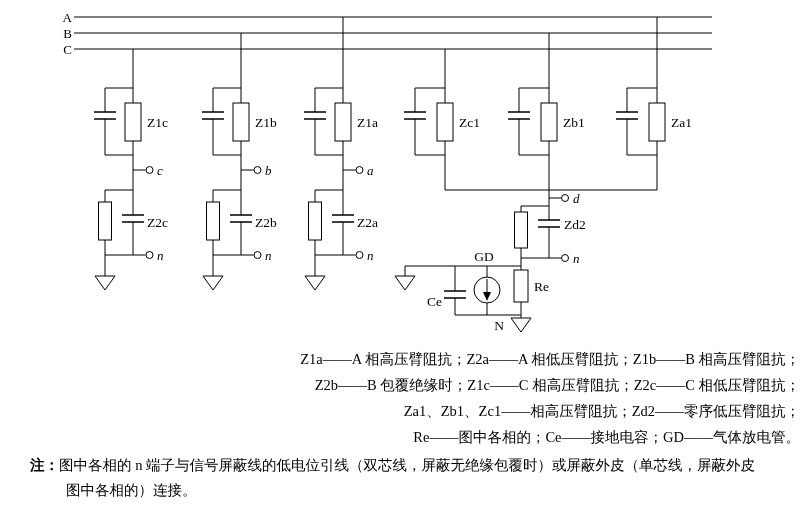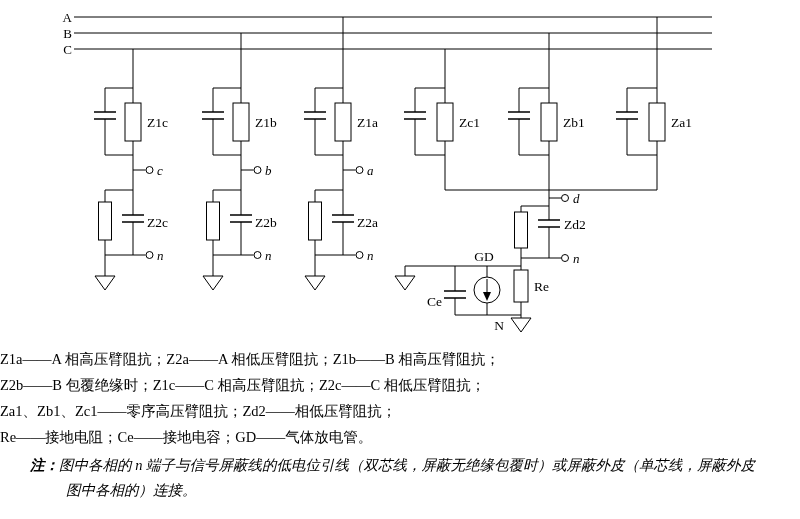--- a/index.html
+++ b/index.html
@@ -9,23 +9,23 @@
   svg text{font-family:"Liberation Serif","DejaVu Serif",serif;font-size:13.5px;fill:#000;}
   .phase-label{font-size:13px;}
   .term-label{font-style:italic;font-size:13px;}
   .wire{fill:none;stroke:#000;stroke-width:1;}
   .plates{fill:none;stroke:#000;stroke-width:1.4;}
   .box{fill:#fff;stroke:#000;stroke-width:1;}
   .term{fill:#fff;stroke:#000;stroke-width:1;}
   .gnd{fill:#fff;stroke:#000;stroke-width:1;}
   .gd-circle{fill:#fff;stroke:#000;stroke-width:1;}
   .arrowhead{fill:#000;stroke:none;}
-  .legend{margin-top:4px;text-align:left;font-size:14.5px;line-height:26px;}
+  .legend{margin-top:4px;text-align:right;font-size:14.5px;line-height:26px;}
   .note{margin-top:3px;padding-left:66px;padding-right:10px;text-indent:-36px;
-        font-size:14.5px;line-height:25px;font-style:italic;}
+        font-size:14.5px;line-height:25px;}
   .note b{font-weight:bold;}
 </style>
 </head>
 <body>
 
 <div class="page">
 
   <svg width="800" height="342" viewBox="0 0 800 342">
 
     <g>
@@ -129,19 +129,19 @@
       <text x="534" y="291">Re</text>
       <text x="499" y="330" text-anchor="middle">N</text>
       <polygon class="gnd" points="511,318 531,318 521,332"></polygon>
     </g>
 
   </svg>
 
   <div class="legend">
     <div>Z1a——A 相高压臂阻抗；Z2a——A 相低压臂阻抗；Z1b——B 相高压臂阻抗；</div>
     <div>Z2b——B 包覆绝缘时；Z1c——C 相高压臂阻抗；Z2c——C 相低压臂阻抗；</div>
-    <div>Za1、Zb1、Zc1——零序高压臂阻抗；Zd2——相低压臂阻抗；</div>
-    <div>Re——接地电阻；Ce——接地电容；GD——气体放电管。</div>
+    <div>Za1、Zb1、Zc1——相高压臂阻抗；Zd2——零序低压臂阻抗；</div>
+    <div>Re——图中各相的；Ce——接地电容；GD——气体放电管。</div>
   </div>
 
   <div class="note"><b>注：</b><span>图中各相的 n 端子与信号屏蔽线的低电位引线（双芯线，屏蔽无绝缘包覆时）或屏蔽外皮（单芯线，屏蔽外皮</span><br><span>图中各相的）连接。</span></div>
 
 </div>
 
 </body></html>

